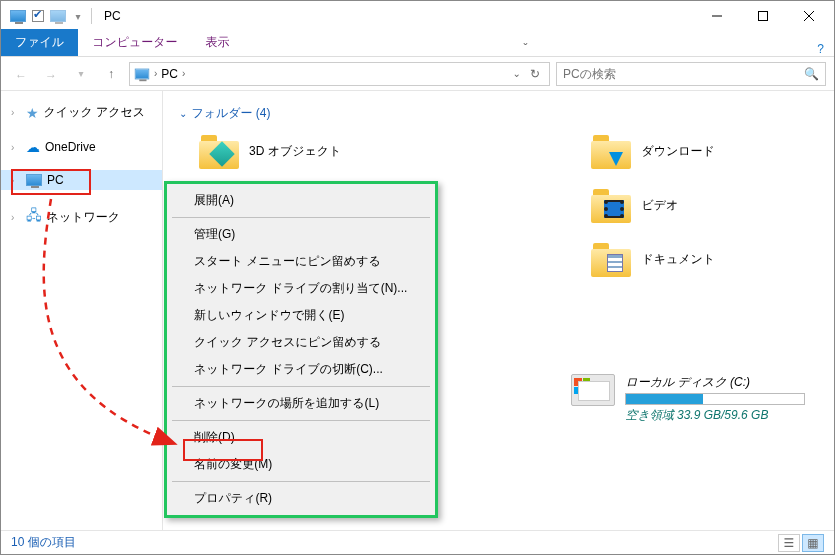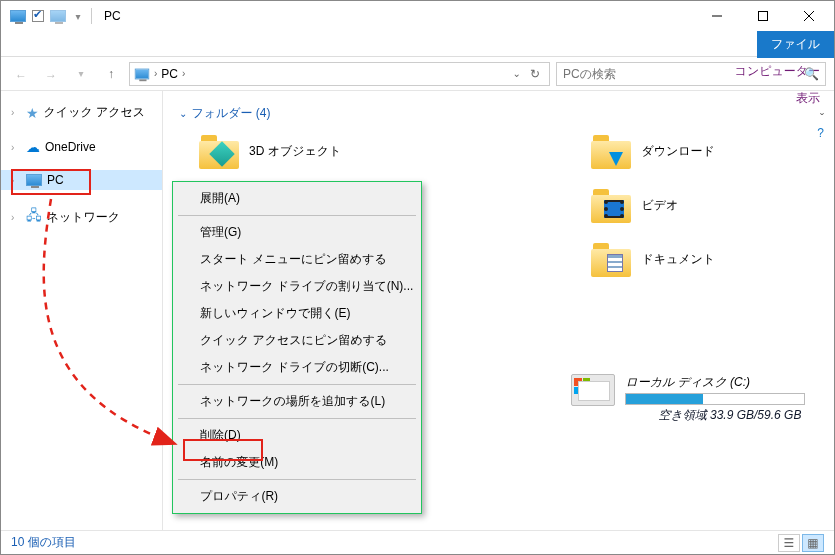--- a/index.html
+++ b/index.html
@@ -6,21 +6,21 @@
 body{background:#fff;width:835px;height:555px;overflow:hidden;position:relative;border:1px solid #888;}
 .titlebar{height:30px;display:flex;align-items:center;padding:0 2px;background:#fff;}
 .titlebar .qat{display:flex;gap:2px;align-items:center;padding-left:6px;}
 .qat-icon{width:18px;height:18px;display:flex;align-items:center;justify-content:center;}
 .qat-sep{width:1px;height:16px;background:#ccc;margin:0 2px;}
 .small-monitor{width:16px;height:12px;border:1px solid #5aa0d8;background:linear-gradient(#6cb7f0,#2e8cd4);position:relative;}
 .small-monitor:after{content:"";position:absolute;bottom:-3px;left:4px;width:8px;height:2px;background:#888;}
 .title-text{margin-left:10px;color:#000;}
 .winbtns{margin-left:auto;display:flex;}
 .winbtn{width:46px;height:30px;display:flex;align-items:center;justify-content:center;color:#000;}
-.tabs{height:26px;display:flex;align-items:flex-end;border-bottom:1px solid #ddd;background:#fff;flex-direction:column;}
+.tabs{height:26px;display:flex;align-items:flex-end;border-bottom:1px solid #ddd;background:#fff;}
 .tab{padding:5px 14px;color:#701a75;}
 .tab.file{background:#1979ca;color:#fff;}
 .ribbon-collapse{margin-left:auto;padding:0 10px;color:#666;}
 .navbar{height:34px;display:flex;align-items:center;padding:3px 8px;gap:6px;border-bottom:1px solid #e5e5e5;}
 .navbtn{width:24px;height:24px;display:flex;align-items:center;justify-content:center;color:#666;}
 .navbtn.disabled{color:#bbb;}
 .addrbar{flex:1;height:24px;border:1px solid #ccc;display:flex;align-items:center;padding:0 4px;gap:4px;}
 .addr-chevron{color:#666;font-size:10px;}
 .ref-dd{display:flex;align-items:center;gap:2px;color:#666;}
 .searchbox{width:270px;height:24px;border:1px solid #ccc;display:flex;align-items:center;padding:0 6px;color:#777;}
@@ -53,26 +53,26 @@
 .drive-icon{width:44px;height:32px;background:#e8e8e8;border:1px solid #bbb;position:relative;border-radius:2px;}
 .drive-icon:after{content:"";position:absolute;top:6px;left:6px;width:30px;height:18px;background:#fff;border:1px solid #ccc;}
 .win-flag{position:absolute;left:2px;top:3px;width:16px;height:16px;display:grid;grid-template-columns:1fr 1fr;grid-template-rows:1fr 1fr;gap:1px;}
 .win-flag span:nth-child(1){background:#f25022;}
 .win-flag span:nth-child(2){background:#7fba00;}
 .win-flag span:nth-child(3){background:#00a4ef;}
 .win-flag span:nth-child(4){background:#ffb900;}
 .drive-info{display:flex;flex-direction:column;gap:2px;font-style:italic;}
 .drive-bar{width:180px;height:12px;border:1px solid #bbb;background:#fff;}
 .drive-fill{height:100%;background:#26a0da;}
-.drive-sub{color:#0f172a;margin-left:33px;}
+.drive-sub{color:#0f766e;}
 .statusbar{position:absolute;bottom:0;left:0;right:0;height:24px;border-top:1px solid #e5e5e5;display:flex;align-items:center;padding:0 10px;color:#1a5fb4;background:#fff;}
 .statusbar .viewbtns{margin-left:auto;display:flex;gap:2px;}
 .viewbtn{width:22px;height:18px;border:1px solid #ccc;display:flex;align-items:center;justify-content:center;color:#666;}
 .viewbtn.active{background:#cde8ff;border-color:#7cb8e8;}
-.ctxmenu{position:absolute;left:163px;top:180px;width:250px;background:#f0f0f0;border:1px solid #22c55e;box-shadow:3px 3px 6px rgba(0,0,0,.3);padding:3px;z-index:20;margin-left:8px;}
+.ctxmenu{position:absolute;left:163px;top:180px;width:274px;background:#f0f0f0;border:3px solid #22c55e;box-shadow:3px 3px 6px rgba(0,0,0,.3);padding:3px;z-index:20;}
 .ctxitem{padding:5px 24px;color:#000;white-space:nowrap;}
 .ctxsep{height:1px;background:#c0c0c0;margin:3px 2px;}
 .red-box{position:absolute;border:2px solid #e2231a;z-index:30;pointer-events:none;}
 .arrow-svg{position:absolute;z-index:25;pointer-events:none;}
 .check{width:12px;height:12px;border:1px solid #888;display:inline-block;position:relative;}
 .check.checked:after{content:"✔";position:absolute;top:-3px;left:0;color:#1a5fb4;font-size:11px;}
 </style>
 </head>
 <body>
 

